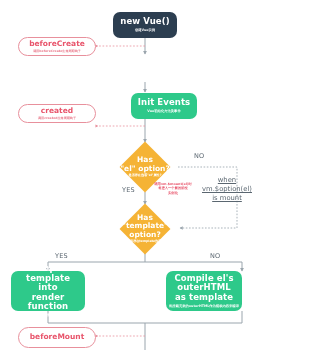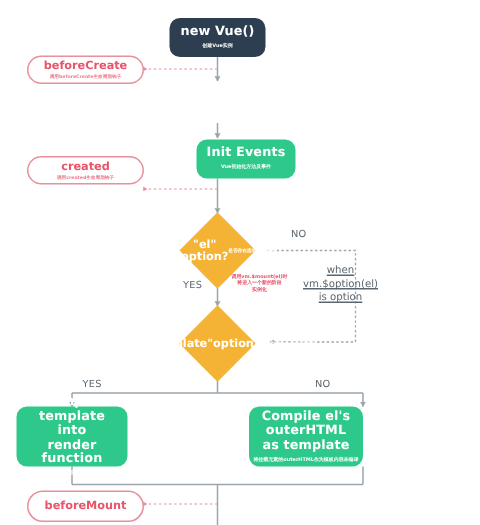--- a/index.html
+++ b/index.html
@@ -53,21 +53,21 @@
   
   .diamond{display:flex;align-items:center;justify-content:center;}
   .diamond .inner{
     position:absolute;left:0;top:0;width:100%;height:100%;
     background:#f5b335;
     transform:rotate(45deg);
   }
   .diamond .dlabel{
     position:relative;z-index:2;
     text-align:center;color:#ffffff;
-    display:flex;flex-direction:row;align-items:center;justify-content:center;
+    display:flex;flex-direction:column;align-items:center;justify-content:center;
   }
   .diamond .t{font-size:7.5px;font-weight:bold;line-height:8.5px;}
   .diamond .sub{font-size:3.1px;line-height:3.9px;font-weight:bold;margin-top:1px;white-space:nowrap;}
 
   
   .lbl{
     position:absolute;
     font-size:6.5px;color:#5a6670;font-weight:normal;
     letter-spacing:.2px;
   }
@@ -202,21 +202,21 @@
 
   <div class="lbl" style="left:194px;top:152px;">NO</div>
 
   <div class="lbl" style="left:55px;top:252px;">YES</div>
 
   <div class="lbl" style="left:210px;top:252px;">NO</div>
 
   <div class="note" style="left:190px;top:176px;width:74px;">
     <div>when</div>
     <div>vm.$option(el)</div>
-    <div>is option</div>
+    <div>is mount</div>
   </div>
 
   <div class="cn-note" style="left:152px;top:182px;width:42px;">
     <div>调用vm.$mount(el)时</div>
     <div>将进入一个新的阶段</div>
     <div>实例化</div>
   </div>
 
 </div>
 

